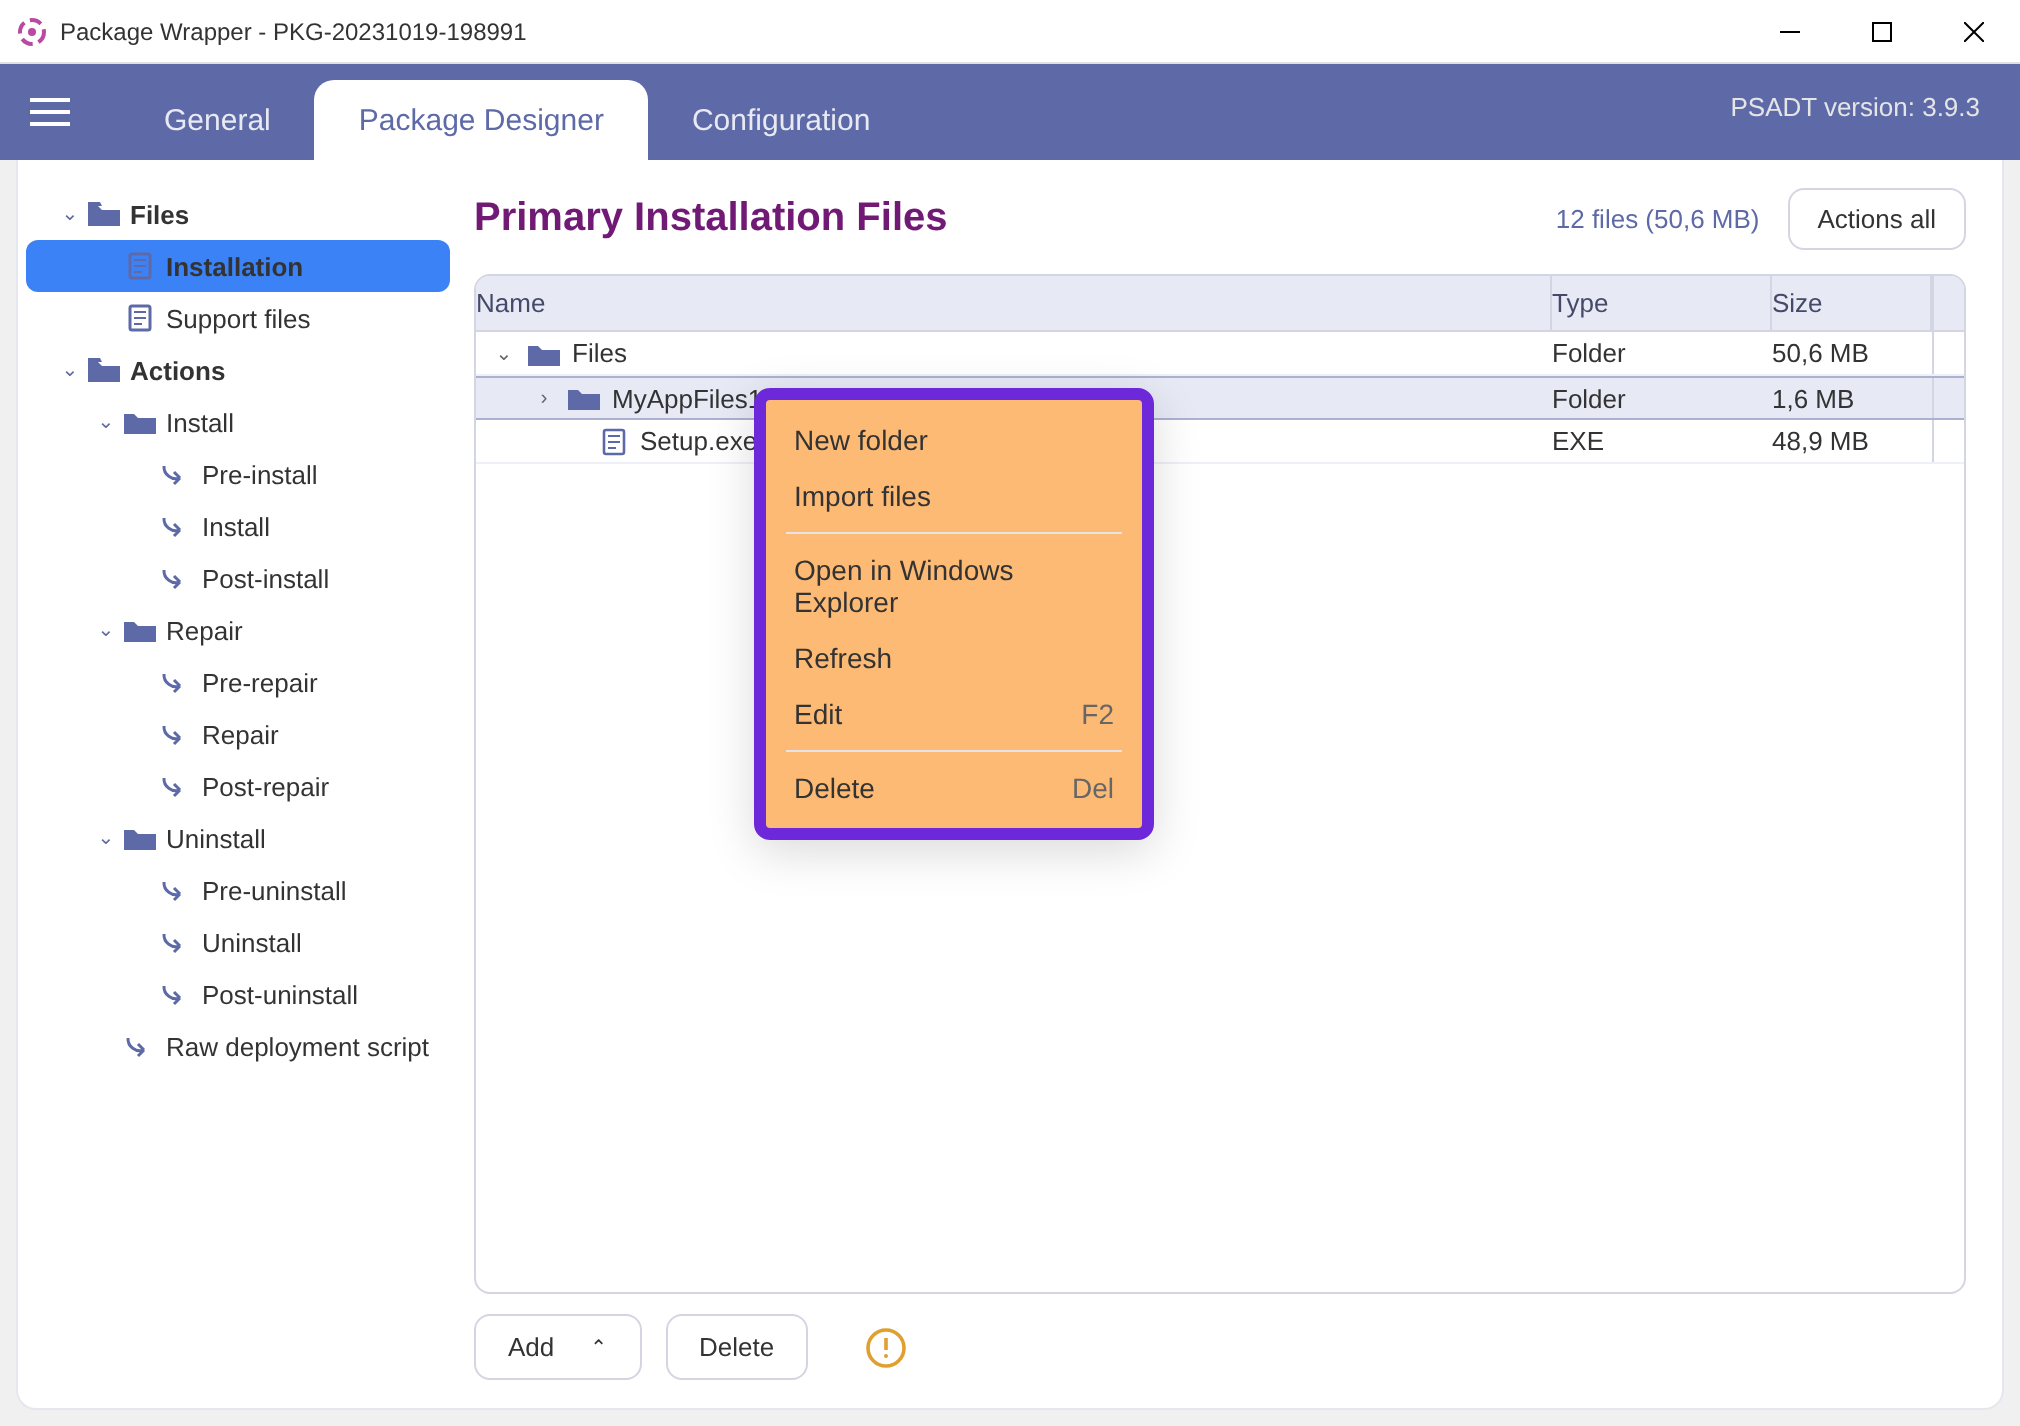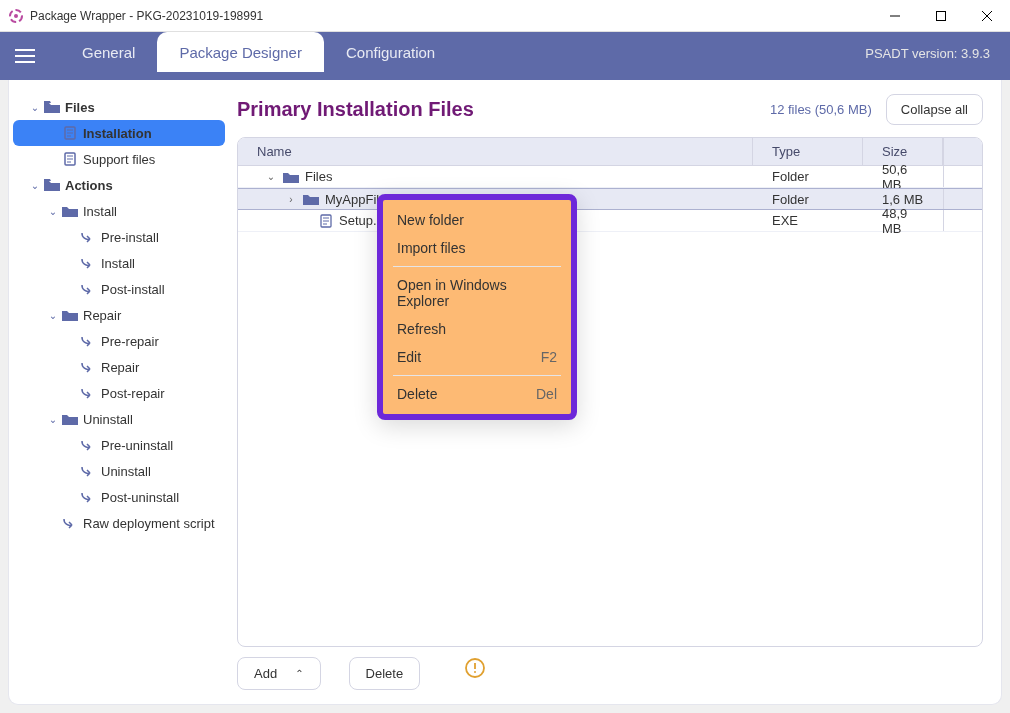--- a/index.html
+++ b/index.html
@@ -6,21 +6,21 @@
   body { width: 1010px; height: 713px; background: #f0f0f0; display: flex; flex-direction: column; overflow: hidden; }
 
   
   .titlebar { height: 32px; background: #fff; display: flex; align-items: center; padding: 0 0 0 8px; font-size: 12px; color: #333; border-bottom: 1px solid #e0e0e0; }
   .titlebar .logo { width: 16px; height: 16px; margin-right: 6px; }
   .titlebar .title { flex: 1; }
   .winbtns { display: flex; height: 100%; }
   .winbtn { width: 46px; height: 100%; display: flex; align-items: center; justify-content: center; cursor: pointer; font-size: 10px; color: #000; }
 
   
-  .toolbar { height: 48px; background: #5e6aa8; display: flex; align-items: flex-start; padding: 0 20px 0 0; color: #fff; }
+  .toolbar { height: 48px; background: #5e6aa8; display: flex; align-items: flex-end; padding: 0 20px 0 0; color: #fff; }
   .hamburger { width: 50px; height: 48px; display: flex; align-items: center; justify-content: center; cursor: pointer; color:#fff; }
   .tabs { display: flex; height: 40px; align-items: stretch; margin-left: 10px; }
   .tab { padding: 0 22px; display: flex; align-items: center; color: #e8eaf3; font-size: 15px; cursor: pointer; border-radius: 10px 10px 0 0; }
   .tab.active { background: #fff; color: #5e6aa8; font-weight: 500; }
   .spacer { flex: 1; }
   .version { font-size: 13px; color: #e5e5e5; align-self: center; margin-bottom:6px;}
 
   
   .workspace { flex: 1; background: #fff; margin: 0 8px 8px 8px; border-radius: 0 0 10px 10px; display: flex; overflow: hidden; border:1px solid #e5e6ee; border-top:none;}
 
@@ -39,35 +39,35 @@
   
   .main { flex: 1; display: flex; flex-direction: column; padding: 14px 18px 14px 8px; position: relative; }
   .main-header { display: flex; align-items: center; margin-bottom: 12px; }
   .main-title { font-size: 20px; font-weight: 600; color: #701a75; flex: 1; }
   .summary { font-size: 13px; color: #5e6aa8; margin-right: 14px; }
   .collapse-btn { border: 1px solid #d4d5e3; background: #fff; padding: 7px 14px; border-radius: 8px; font-size: 13px; color: #333; cursor: pointer; }
 
   
   .grid { border: 1px solid #d4d5e3; border-radius: 8px; overflow: hidden; flex: 1; display: flex; flex-direction: column; }
   .ghead { display: flex; background: #e7e9f4; height: 28px; align-items: center; font-size: 13px; color: #464a6a; border-bottom:1px solid #d4d5e3; }
-  .gcell { padding: 0 19px; height: 100%; display: flex; align-items: center; border-right: 1px solid #d4d5e3; }
+  .gcell { padding: 0 0; height: 100%; display: flex; align-items: center; border-right: 1px solid #d4d5e3; }
   .gcell:last-child { border-right: none; }
   .c-name { flex: 1; }
   .c-type { width: 110px; }
   .c-size { width: 80px; }
   .c-end { width: 16px; border-left:1px solid #d4d5e3; }
   .grow { display: flex; height: 22px; align-items: center; font-size: 13px; color: #333; border-bottom: 1px solid #eef0f7; cursor: pointer; }
   .grow.selected { background: #e7e9f4; border-top:1px solid #acb1d0; border-bottom:1px solid #acb1d0; }
   .grow .gcell { border-right: none; }
   .gname { display: flex; align-items: center; gap: 6px; }
   .rcaret { width: 12px; text-align: center; color: #666; font-size: 10px; }
   .ficon { color: #5e6aa8; display:flex; align-items:center;}
 
   
-  .footer { display: flex; align-items: flex-start; gap: 28px; margin-top: 10px; }
+  .footer { display: flex; align-items: center; gap: 12px; margin-top: 10px; }
   .fbtn { border: 1px solid #d4d5e3; background: #fff; padding: 8px 16px; border-radius: 8px; font-size: 13px; cursor: pointer; color:#333; display:flex; align-items:center; gap:18px; }
   .warning-icon { color: #e0a030; }
   .warning-text { font-size: 13px; color: #444; }
 
   
   .ctxmenu { position: absolute; left: 377px; top: 194px; width: 200px; background: #fdba74; border: 6px solid #6d28d9; border-radius: 8px; box-shadow: 0 6px 24px rgba(0,0,0,0.15); padding: 6px 0; font-size: 14px; color: #333; z-index: 50; }
   .ctxitem { display: flex; align-items: center; padding: 6px 14px; cursor: pointer; justify-content: space-between; }
   .ctxsep { border-top: 1px solid #e5e5e8; margin: 4px 10px; }
 
   svg { display:block; }
@@ -286,21 +286,21 @@
           </svg>
         </span>
         <span class="txt">Raw deployment script</span>
       </div>
   </div>
 
   <div class="main">
     <div class="main-header">
       <div class="main-title">Primary Installation Files</div>
       <div class="summary">12 files (50,6 MB)</div>
-      <button class="collapse-btn">Collapse all</button>
+      <button class="collapse-btn">Actions all</button>
     </div>
 
     <div class="grid">
       <div class="ghead">
         <div class="gcell c-name">Name</div>
         <div class="gcell c-type">Type</div>
         <div class="gcell c-size">Size</div>
         <div class="gcell c-end"></div>
       </div>
 

